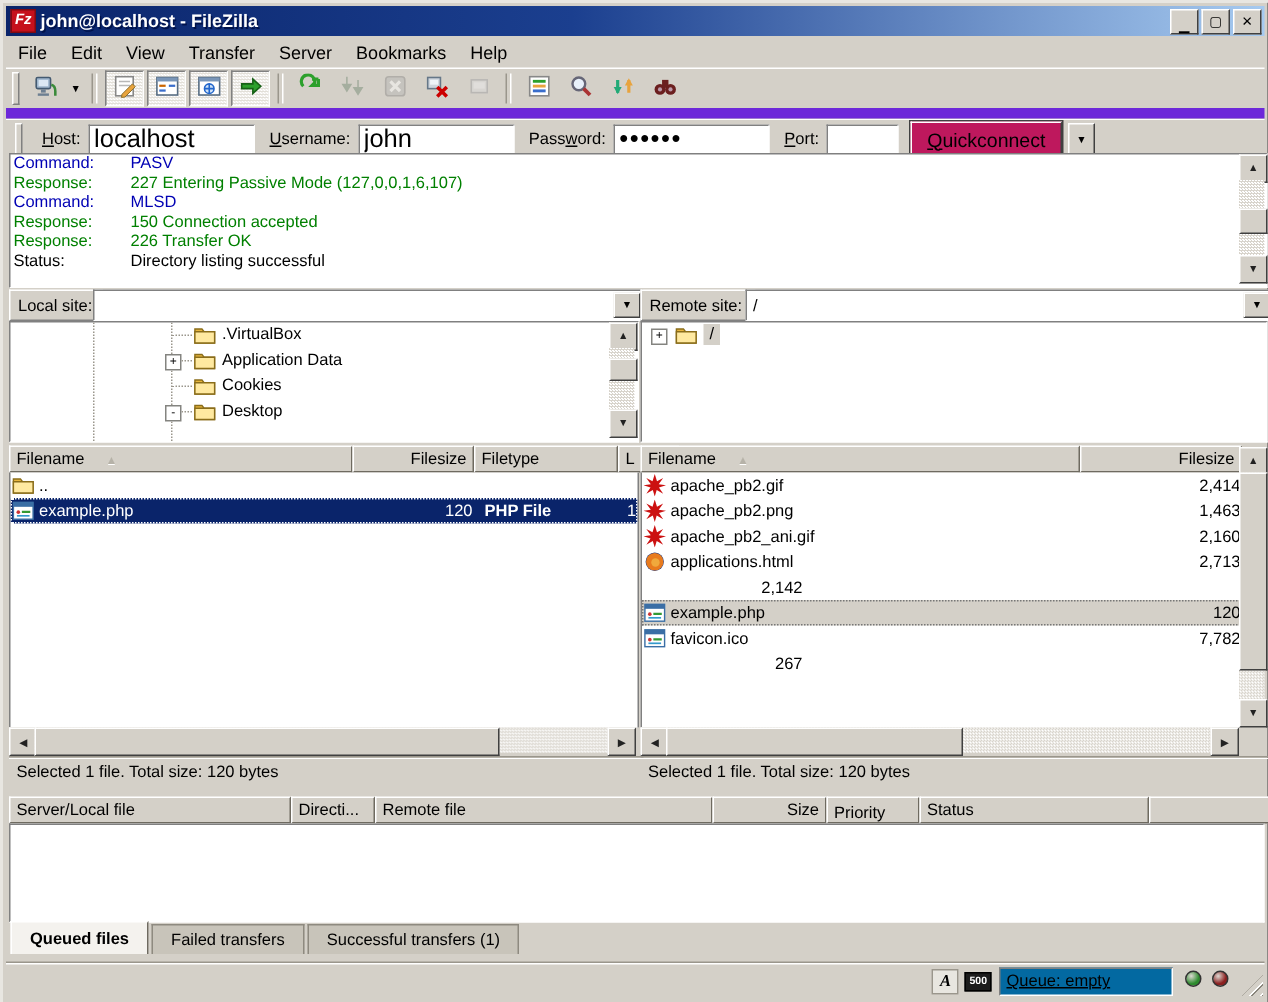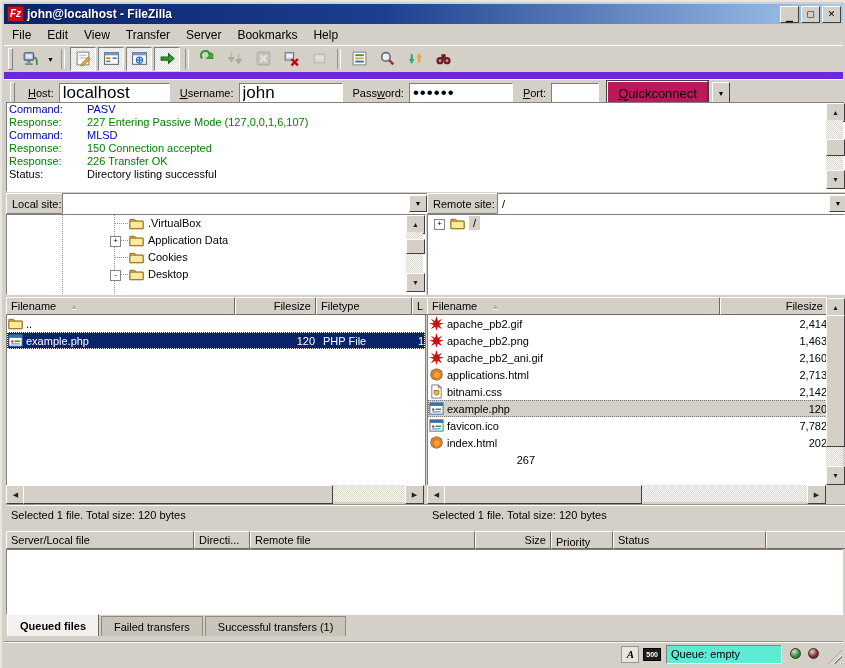--- a/index.html
+++ b/index.html
@@ -93,21 +93,21 @@
     background:#c8c4ba;border:1px solid #8e8a80;border-bottom:none;font-size:11px;}
   .tab.active{background:#f4f2ee;font-weight:bold;height:21px;border-color:#fff #6e6a60 transparent #fff;}
   
   .statusbar{position:absolute;left:2px;right:2px;bottom:2px;height:24px;border-top:1px solid #9a968c;
     box-shadow:0 1px 0 #fff inset;display:flex;align-items:center;justify-content:flex-end;}
   .ind-a{width:16px;height:15px;border:1px solid #9a968c;background:#e8e6e0;font-family:"Liberation Serif",serif;
     font-style:italic;font-weight:bold;font-size:11px;display:flex;align-items:center;justify-content:center;margin-right:4px;}
   .ind-badge{height:11px;background:#1c1c1c;color:#fff;font-size:7px;font-weight:bold;
     display:flex;align-items:center;padding:0 2px;margin-right:5px;border:1px solid #000;}
   .qpanel{width:110px;height:17px;border:1px solid;border-color:#808080 #fff #fff #808080;
-    display:flex;align-items:center;padding-left:4px;background:#5eead4;margin-right:8px;}
+    display:flex;align-items:center;padding-left:4px;background:#0369a1;margin-right:8px;text-decoration:underline;}
   .led{width:9px;height:9px;border-radius:50%;margin-right:7px;border:1px solid #333;}
   .gripcorner{width:14px;height:14px;margin:6px 1px 0 2px;
     background:repeating-linear-gradient(135deg,transparent 0 3px,#fff 3px 4px,#8a867c 4px 5px);
     clip-path:polygon(100% 0,100% 100%,0 100%);}
 </style>
 </head>
 <body>
 
 <div class="win">
 
@@ -395,21 +395,21 @@
               <rect x="1" y="2" width="14" height="3.2" fill="#3a6ea5"></rect>
               <circle cx="4.5" cy="9" r="1.3" fill="#cc3333"></circle>
               <rect x="7" y="8" width="6" height="1.6" fill="#339933"></rect>
               <rect x="3.5" y="11" width="9" height="1.2" fill="#3399cc"></rect>
             </svg></span>
           <span>example.php</span>
         </div>
         <div class="cell right" style="width: 80px; padding: 0px 8px 0px 0px;">
           <span>120</span>
         </div>
-        <div class="cell" style="width: 95px; padding: 0px;">
+        <div class="cell" style="width: 95px; padding: 0px; font-weight: bold;">
           <span>PHP File</span>
         </div>
         <div class="cell" style="width: 40px; padding: 0px;">
           <span>1</span>
         </div>
       </div>
     </div>
   <div class="hscroll" style="left:4px;top:483px;width:418px">
     <div class="sbtn" style="left:0;top:0">◀</div>
     <div class="dither" style="position:absolute;left:17px;right:17px;top:0;bottom:0"></div>
@@ -468,28 +468,20 @@
               <path d="M8 1.8a6.2 6.2 0 016.2 6.2A6.2 6.2 0 118 1.8z" fill="#e87b1e"></path>
               <circle cx="8.5" cy="8.5" r="3" fill="#f0a93c"></circle>
             </svg></span>
           <span>applications.html</span>
         </div>
         <div class="cell right" style="width: 107px; padding: 0px 8px 0px 0px;">
           <span>2,713</span>
         </div>
       </div>
       <div class="frow">
-        <div class="cell" style="width: 292px; padding: 0px;">
-          <span class="fic"><svg viewBox="0 0 16 16">
-              <path d="M3 1h7l3 3v11H3z" fill="#fff" stroke="#777"></path>
-              <path d="M10 1l3 3h-3z" fill="#ddd" stroke="#777"></path>
-              <path d="M5.5 7h5v3.5l-2.5 1.5-2.5-1.5z" fill="#f0c040" stroke="#996600"></path>
-            </svg></span>
-          <span>bitnami.css</span>
-        </div>
         <div class="cell right" style="width: 107px; padding: 0px 8px 0px 0px;">
           <span>2,142</span>
         </div>
       </div>
       <div class="frow sel-inactive">
         <div class="cell" style="width: 292px; padding: 0px;">
           <span class="fic"><svg viewBox="0 0 16 16">
               <rect x="1" y="2" width="14" height="12" fill="#fff" stroke="#3a6ea5"></rect>
               <rect x="1" y="2" width="14" height="3.2" fill="#3a6ea5"></rect>
               <circle cx="4.5" cy="9" r="1.3" fill="#cc3333"></circle>
@@ -511,33 +503,20 @@
               <rect x="7" y="8" width="6" height="1.6" fill="#339933"></rect>
               <rect x="3.5" y="11" width="9" height="1.2" fill="#3399cc"></rect>
             </svg></span>
           <span>favicon.ico</span>
         </div>
         <div class="cell right" style="width: 107px; padding: 0px 8px 0px 0px;">
           <span>7,782</span>
         </div>
       </div>
       <div class="frow">
-        <div class="cell" style="width: 292px; padding: 0px;">
-          <span class="fic"><svg viewBox="0 0 16 16">
-              <circle cx="8" cy="8" r="6.5" fill="#1a3c8c"></circle>
-              <path d="M8 1.8a6.2 6.2 0 016.2 6.2A6.2 6.2 0 118 1.8z" fill="#e87b1e"></path>
-              <circle cx="8.5" cy="8.5" r="3" fill="#f0a93c"></circle>
-            </svg></span>
-          <span>index.html</span>
-        </div>
-        <div class="cell right" style="width: 107px; padding: 0px 8px 0px 0px;">
-          <span>202</span>
-        </div>
-      </div>
-      <div class="frow">
         <div class="cell right" style="width: 107px; padding: 0px 8px 0px 0px;">
           <span>267</span>
         </div>
       </div>
     </div>
   <div class="vscroll" style="left:824px;top:296px;height:187px">
     <div class="sbtn" style="top:0">▲</div>
     <div class="dither" style="position:absolute;top:17px;bottom:17px;left:0;right:0"></div>
     <div class="thumb" style="left:0;width:17px;top:17px;height:130px"></div>
     <div class="sbtn" style="bottom:0;top:auto">▼</div>

